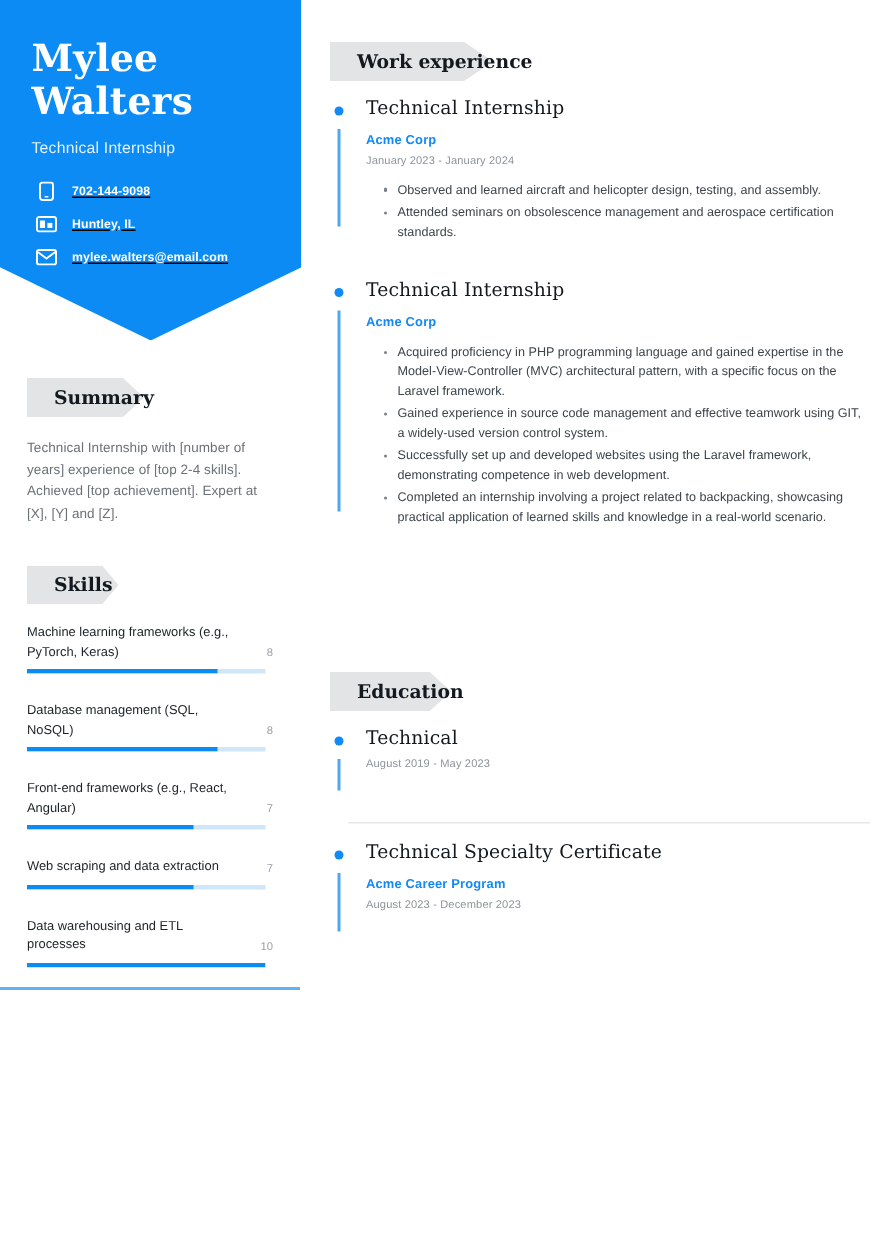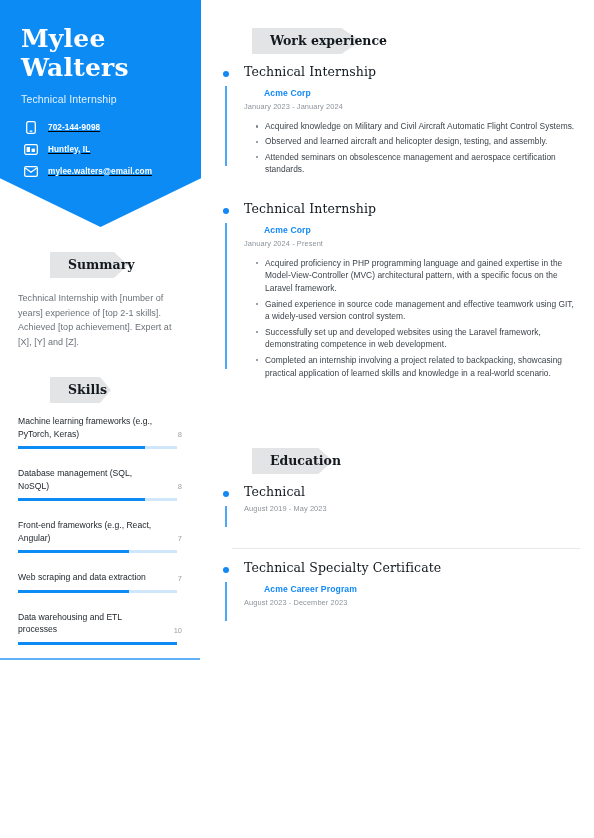--- a/index.html
+++ b/index.html
@@ -90,21 +90,20 @@
     color: #ffffff;
     font-weight: 700;
     letter-spacing: 0.1px;
   }
 
   
   .sec-tag {
     position: relative;
     display: inline-block;
     height: 26px;
-    margin-left: 32px;
   }
   .sec-tag .tagbg {
     position: absolute;
     left: 0;
     top: 0;
     width: 70px;
     height: 26px;
     background: #e2e4e6;
     clip-path: polygon(0 0, 82% 0, 100% 50%, 82% 100%, 0 100%);
   }
@@ -221,21 +220,20 @@
     color: #12181e;
     line-height: 16px;
     letter-spacing: 0.1px;
   }
   .entry-org {
     margin-top: 8px;
     font-size: 8.6px;
     font-weight: 700;
     color: #1189f7;
     letter-spacing: 0.12px;
-    margin-left: 20px;
   }
   .entry-dates {
     margin-top: 4px;
     font-size: 7.4px;
     color: #8d949b;
     letter-spacing: 0.1px;
   }
   .entry-bullets {
     margin: 9px 0 0 0;
     padding: 0 0 0 12px;
@@ -315,21 +313,21 @@
         <span class="contact-text">mylee.walters@email.com</span>
       </div>
 
     </div>
 
     <div class="side-section" id="summary-section">
       <div class="sec-tag">
         <span class="tagbg" style="width: 78px;"></span>
         <span class="tagtext">Summary</span>
       </div>
-      <div class="summary-text">Technical Internship with [number of years] experience of [top 2-1 skills]. Achieved [top achievement]. Expert at [X], [Y] and [Z].</div>
+      <div class="summary-text">Technical Internship with [number of years] experience of [top 2-4 skills]. Achieved [top achievement]. Expert at [X], [Y] and [Z].</div>
     </div>
 
     <div class="side-section" id="skills-section">
       <div class="sec-tag">
         <span class="tagbg" style="width: 61px;"></span>
         <span class="tagtext">Skills</span>
       </div>
       <div class="skill-list" id="skill-list">
           <div class="skill-item">
             <div class="skill-head">
@@ -390,32 +388,30 @@
         <span class="tagtext">Work experience</span>
       </div>
       <div class="entry-list" id="work-list">
           <div class="entry">
             <span class="entry-dot"></span>
             <span class="entry-rail"></span>
             <div class="entry-role">Technical Internship</div>
             <div class="entry-org">Acme Corp</div>
             <div class="entry-dates">January 2023 - January 2024</div>
             <ul class="entry-bullets">
-              <li>Acquired knowledge on Military and Civil Aircraft Automatic Flight Control Systems.</li>
               <li>Observed and learned aircraft and helicopter design, testing, and assembly.</li>
               <li>Attended seminars on obsolescence management and aerospace certification standards.</li>
             </ul>
           </div>
           <div class="entry-gap"></div>
           <div class="entry">
             <span class="entry-dot"></span>
             <span class="entry-rail"></span>
             <div class="entry-role">Technical Internship</div>
             <div class="entry-org">Acme Corp</div>
-            <div class="entry-dates">January 2024 - Present</div>
             <ul class="entry-bullets">
               <li>Acquired proficiency in PHP programming language and gained expertise in the Model-View-Controller (MVC) architectural pattern, with a specific focus on the Laravel framework.</li>
               <li>Gained experience in source code management and effective teamwork using GIT, a widely-used version control system.</li>
               <li>Successfully set up and developed websites using the Laravel framework, demonstrating competence in web development.</li>
               <li>Completed an internship involving a project related to backpacking, showcasing practical application of learned skills and knowledge in a real-world scenario.</li>
             </ul>
           </div>
         </div>
     </div>
 

